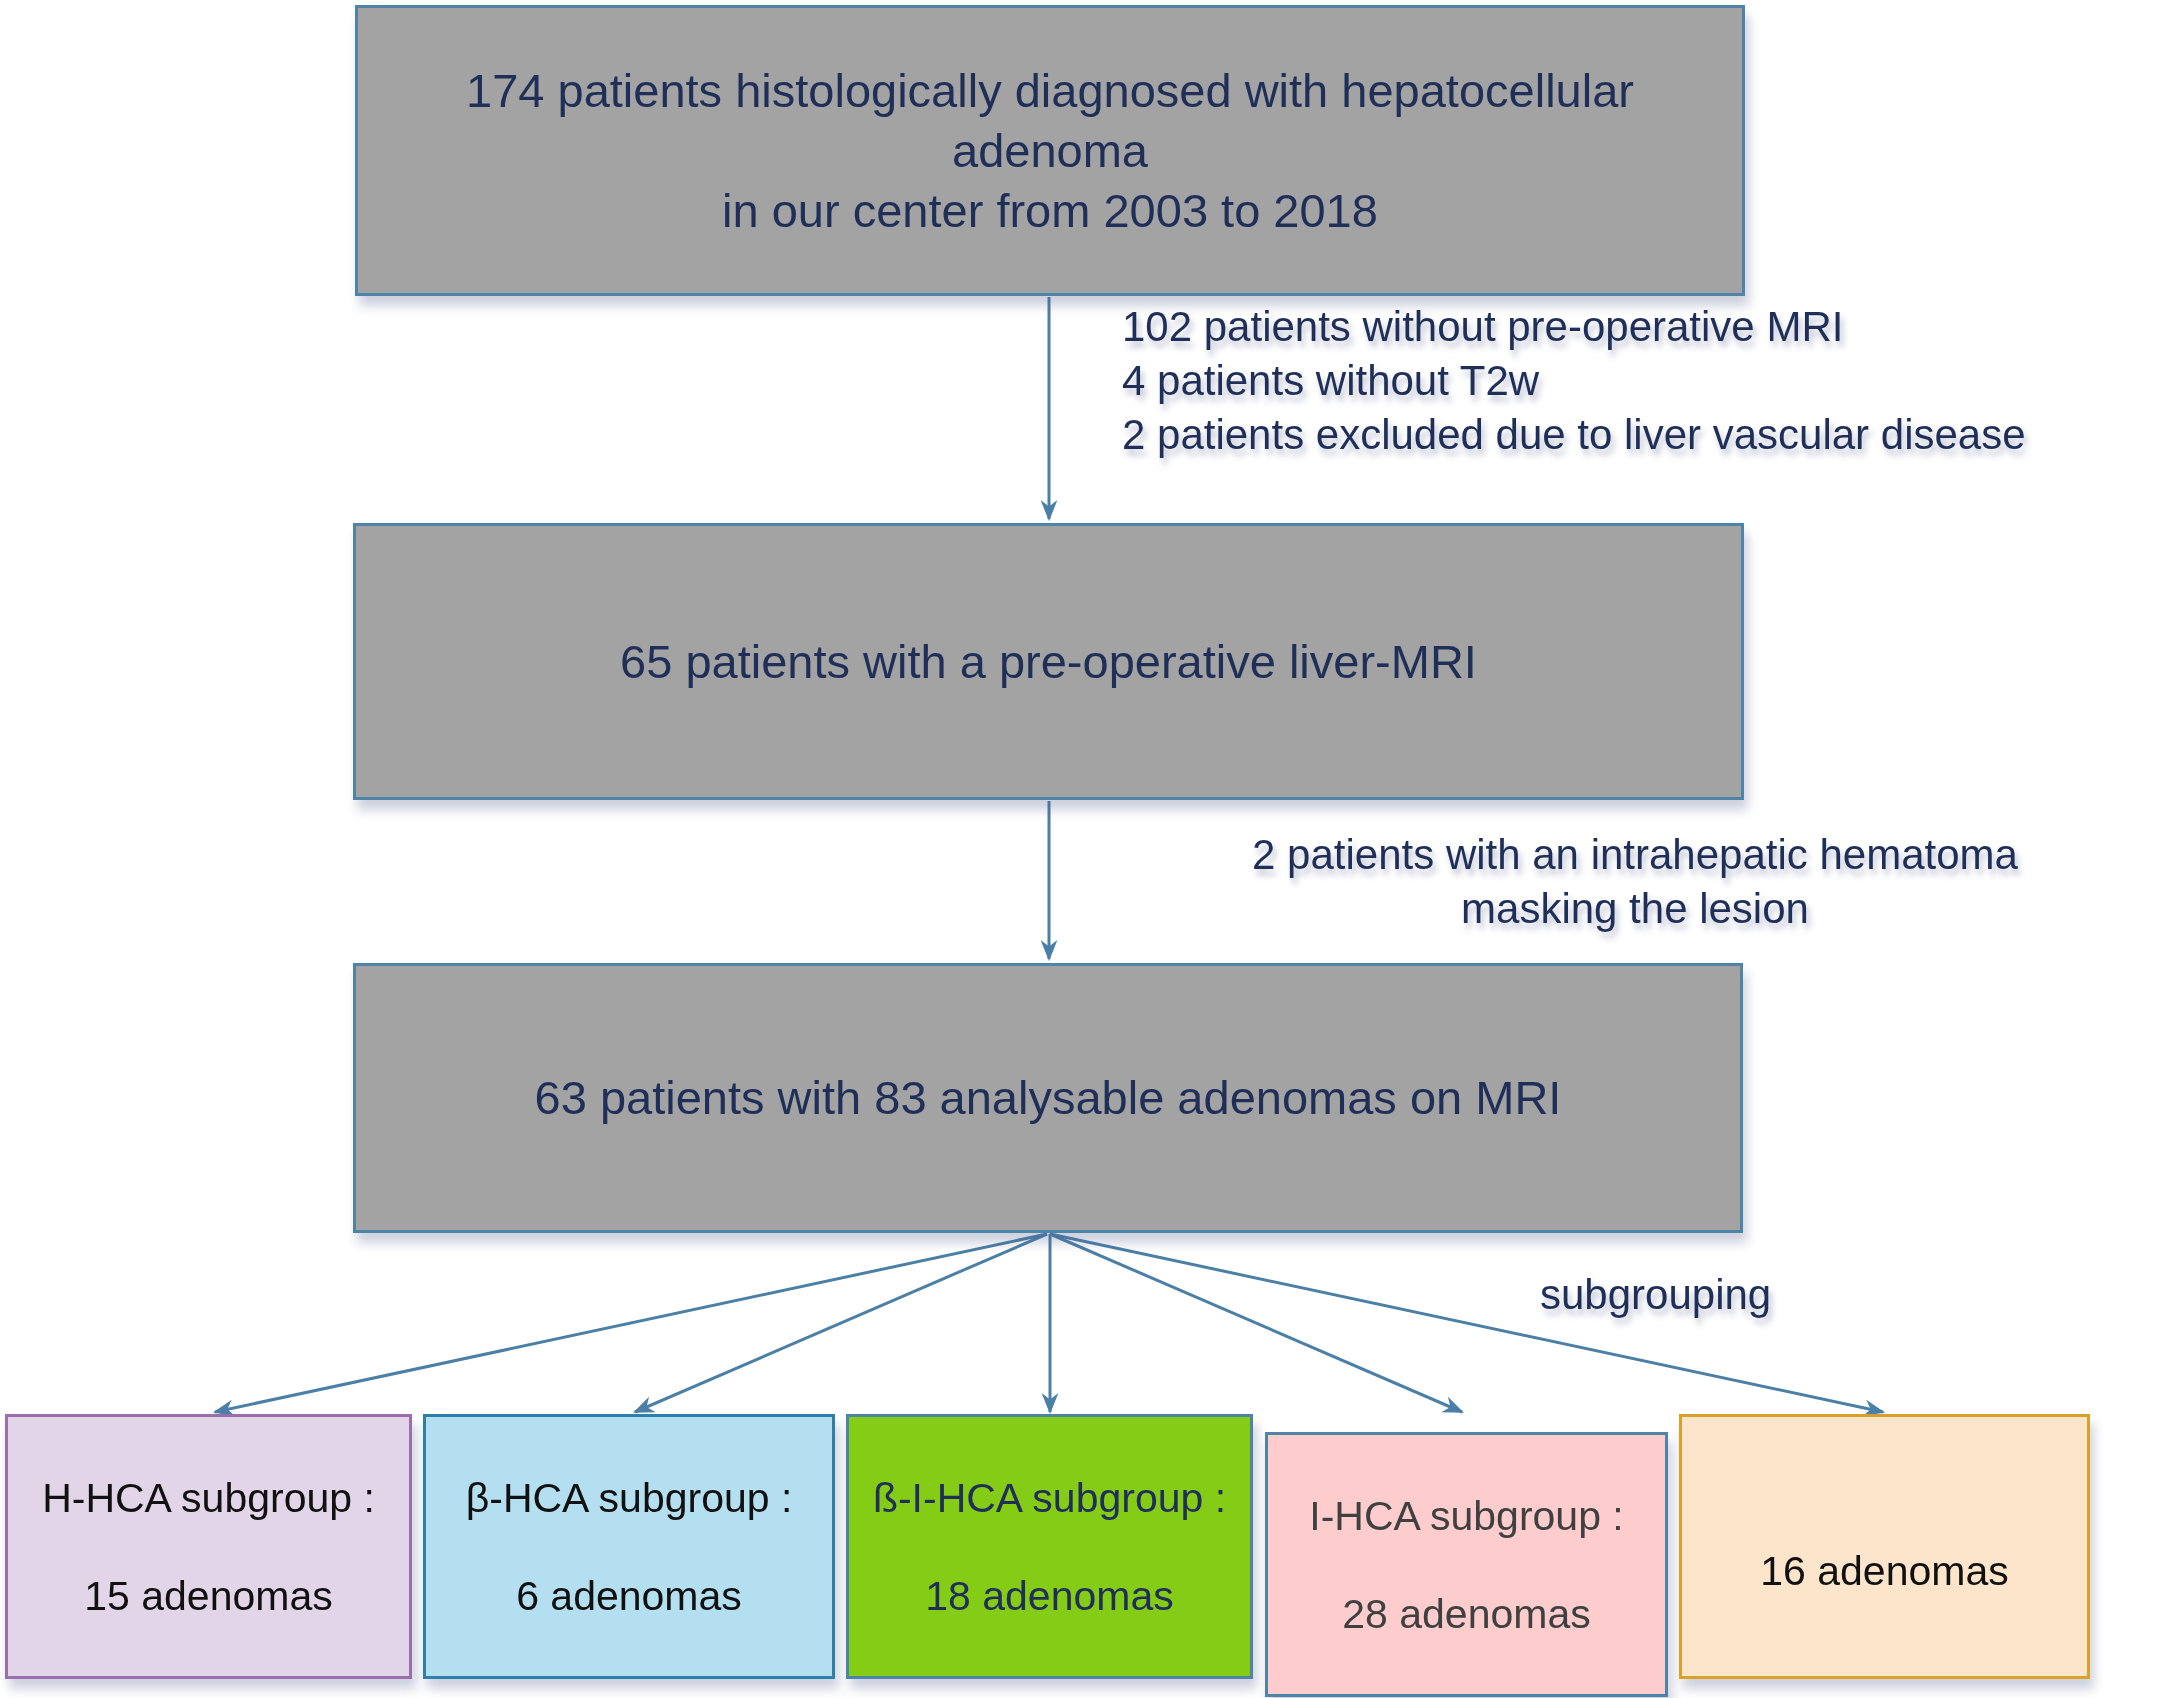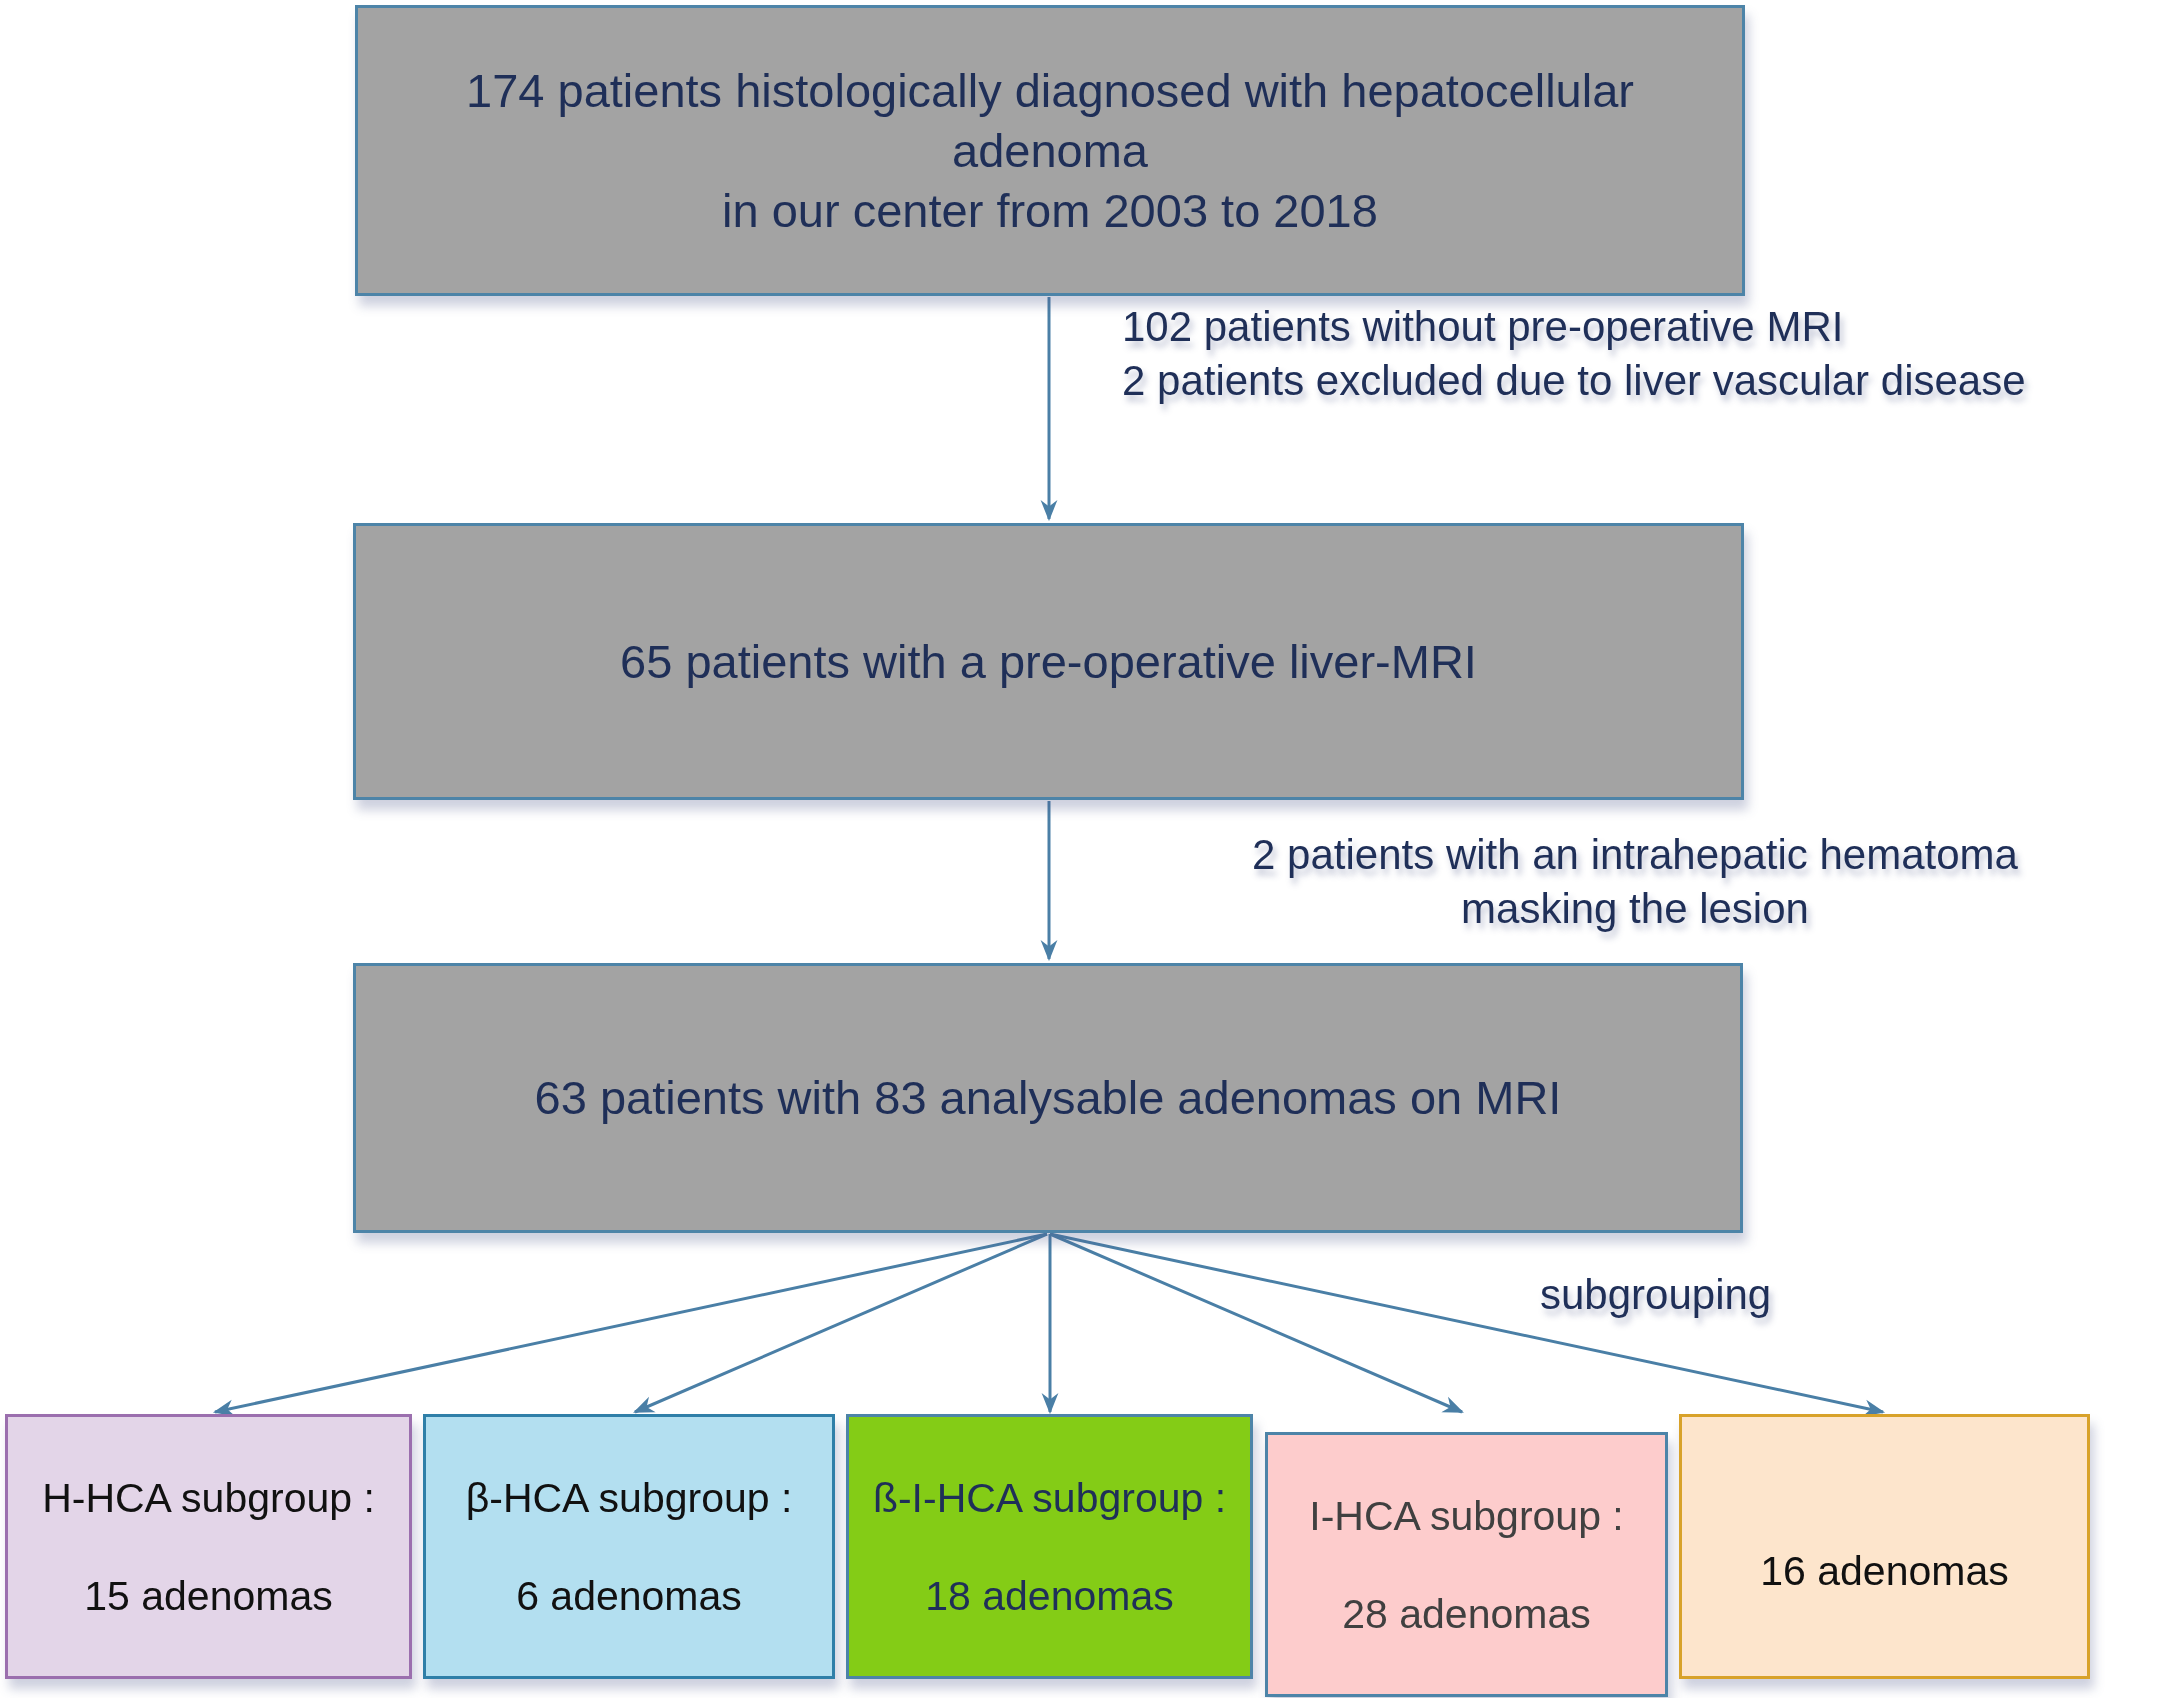--- a/index.html
+++ b/index.html
@@ -42,20 +42,21 @@
   </svg>
 
   <div class="box main" style="left:355px; top:5px; width:1390px; height:291px;">
     <span class="line">174 patients histologically diagnosed with hepatocellular</span>
     <span class="line">adenoma</span>
     <span class="line">in our center from 2003 to 2018</span>
   </div>
 
   <div class="note" style="left:1122px; top:300px;">
     <span class="line">102 patients without pre-operative MRI</span>
+    <span class="line">4 patients without T2w</span>
     <span class="line">2 patients excluded due to liver vascular disease</span>
   </div>
 
   <div class="box main" style="left:353px; top:523px; width:1391px; height:277px;">
     <span class="line">65 patients with a pre-operative liver-MRI</span>
   </div>
 
   <div class="note center" style="left:1215px; top:828px; width:840px;">
     <span class="line">2 patients with an intrahepatic hematoma</span>
     <span class="line">masking the lesion</span>

